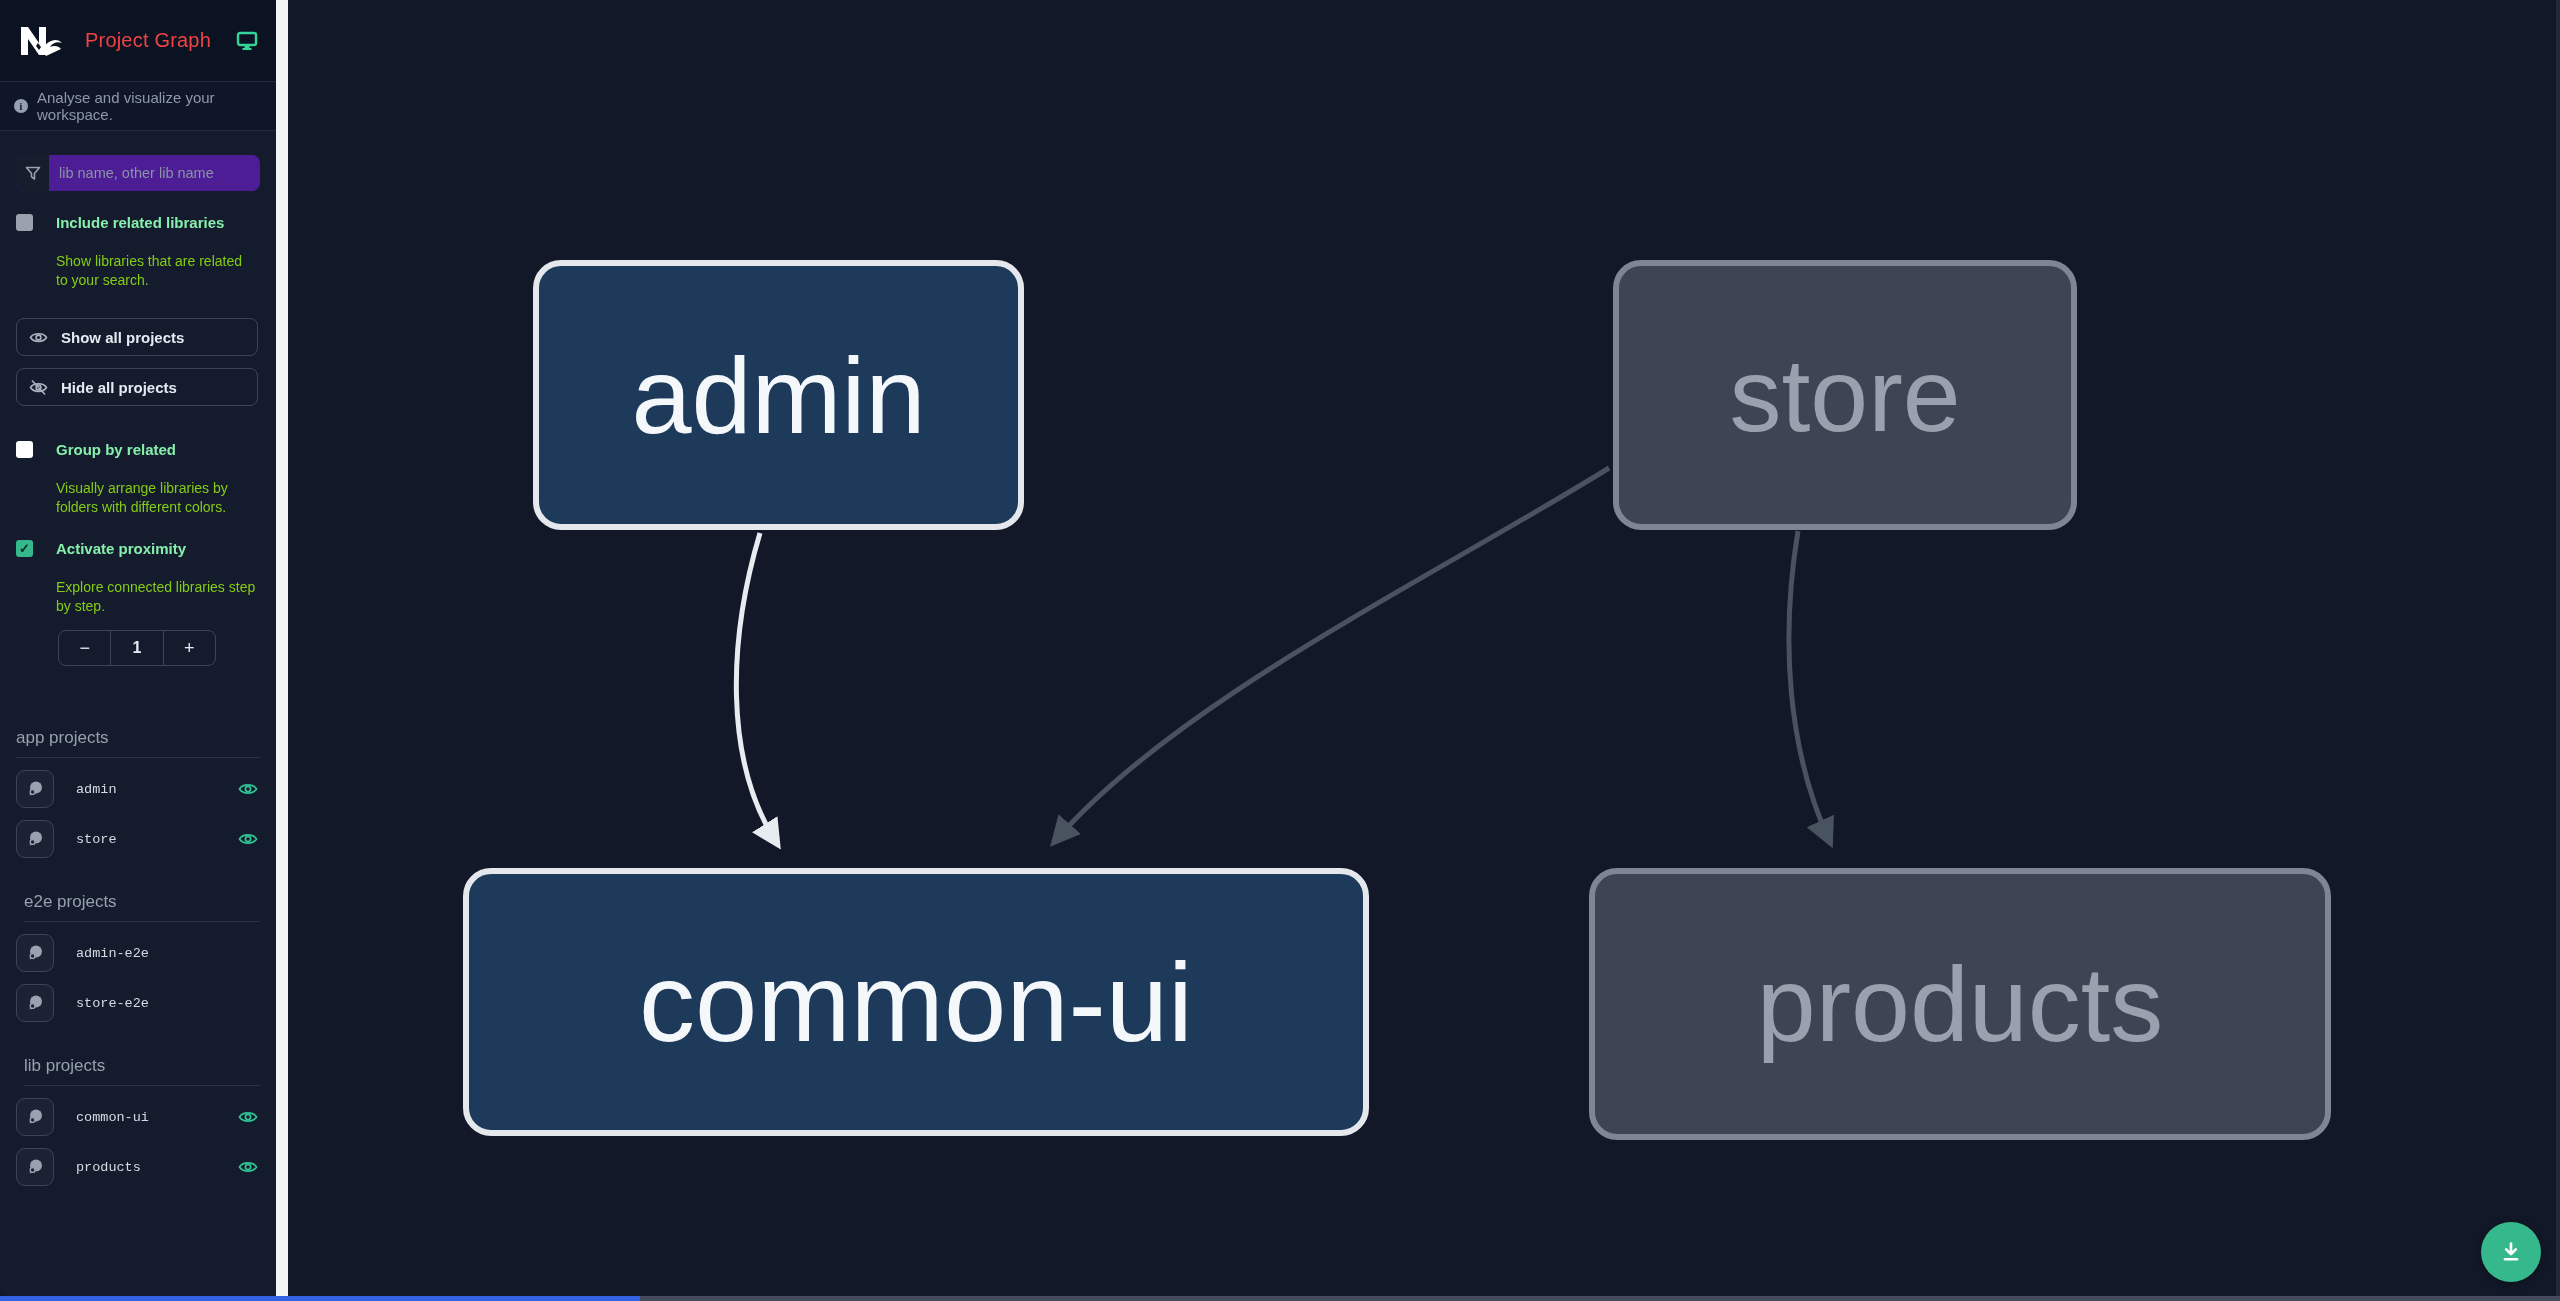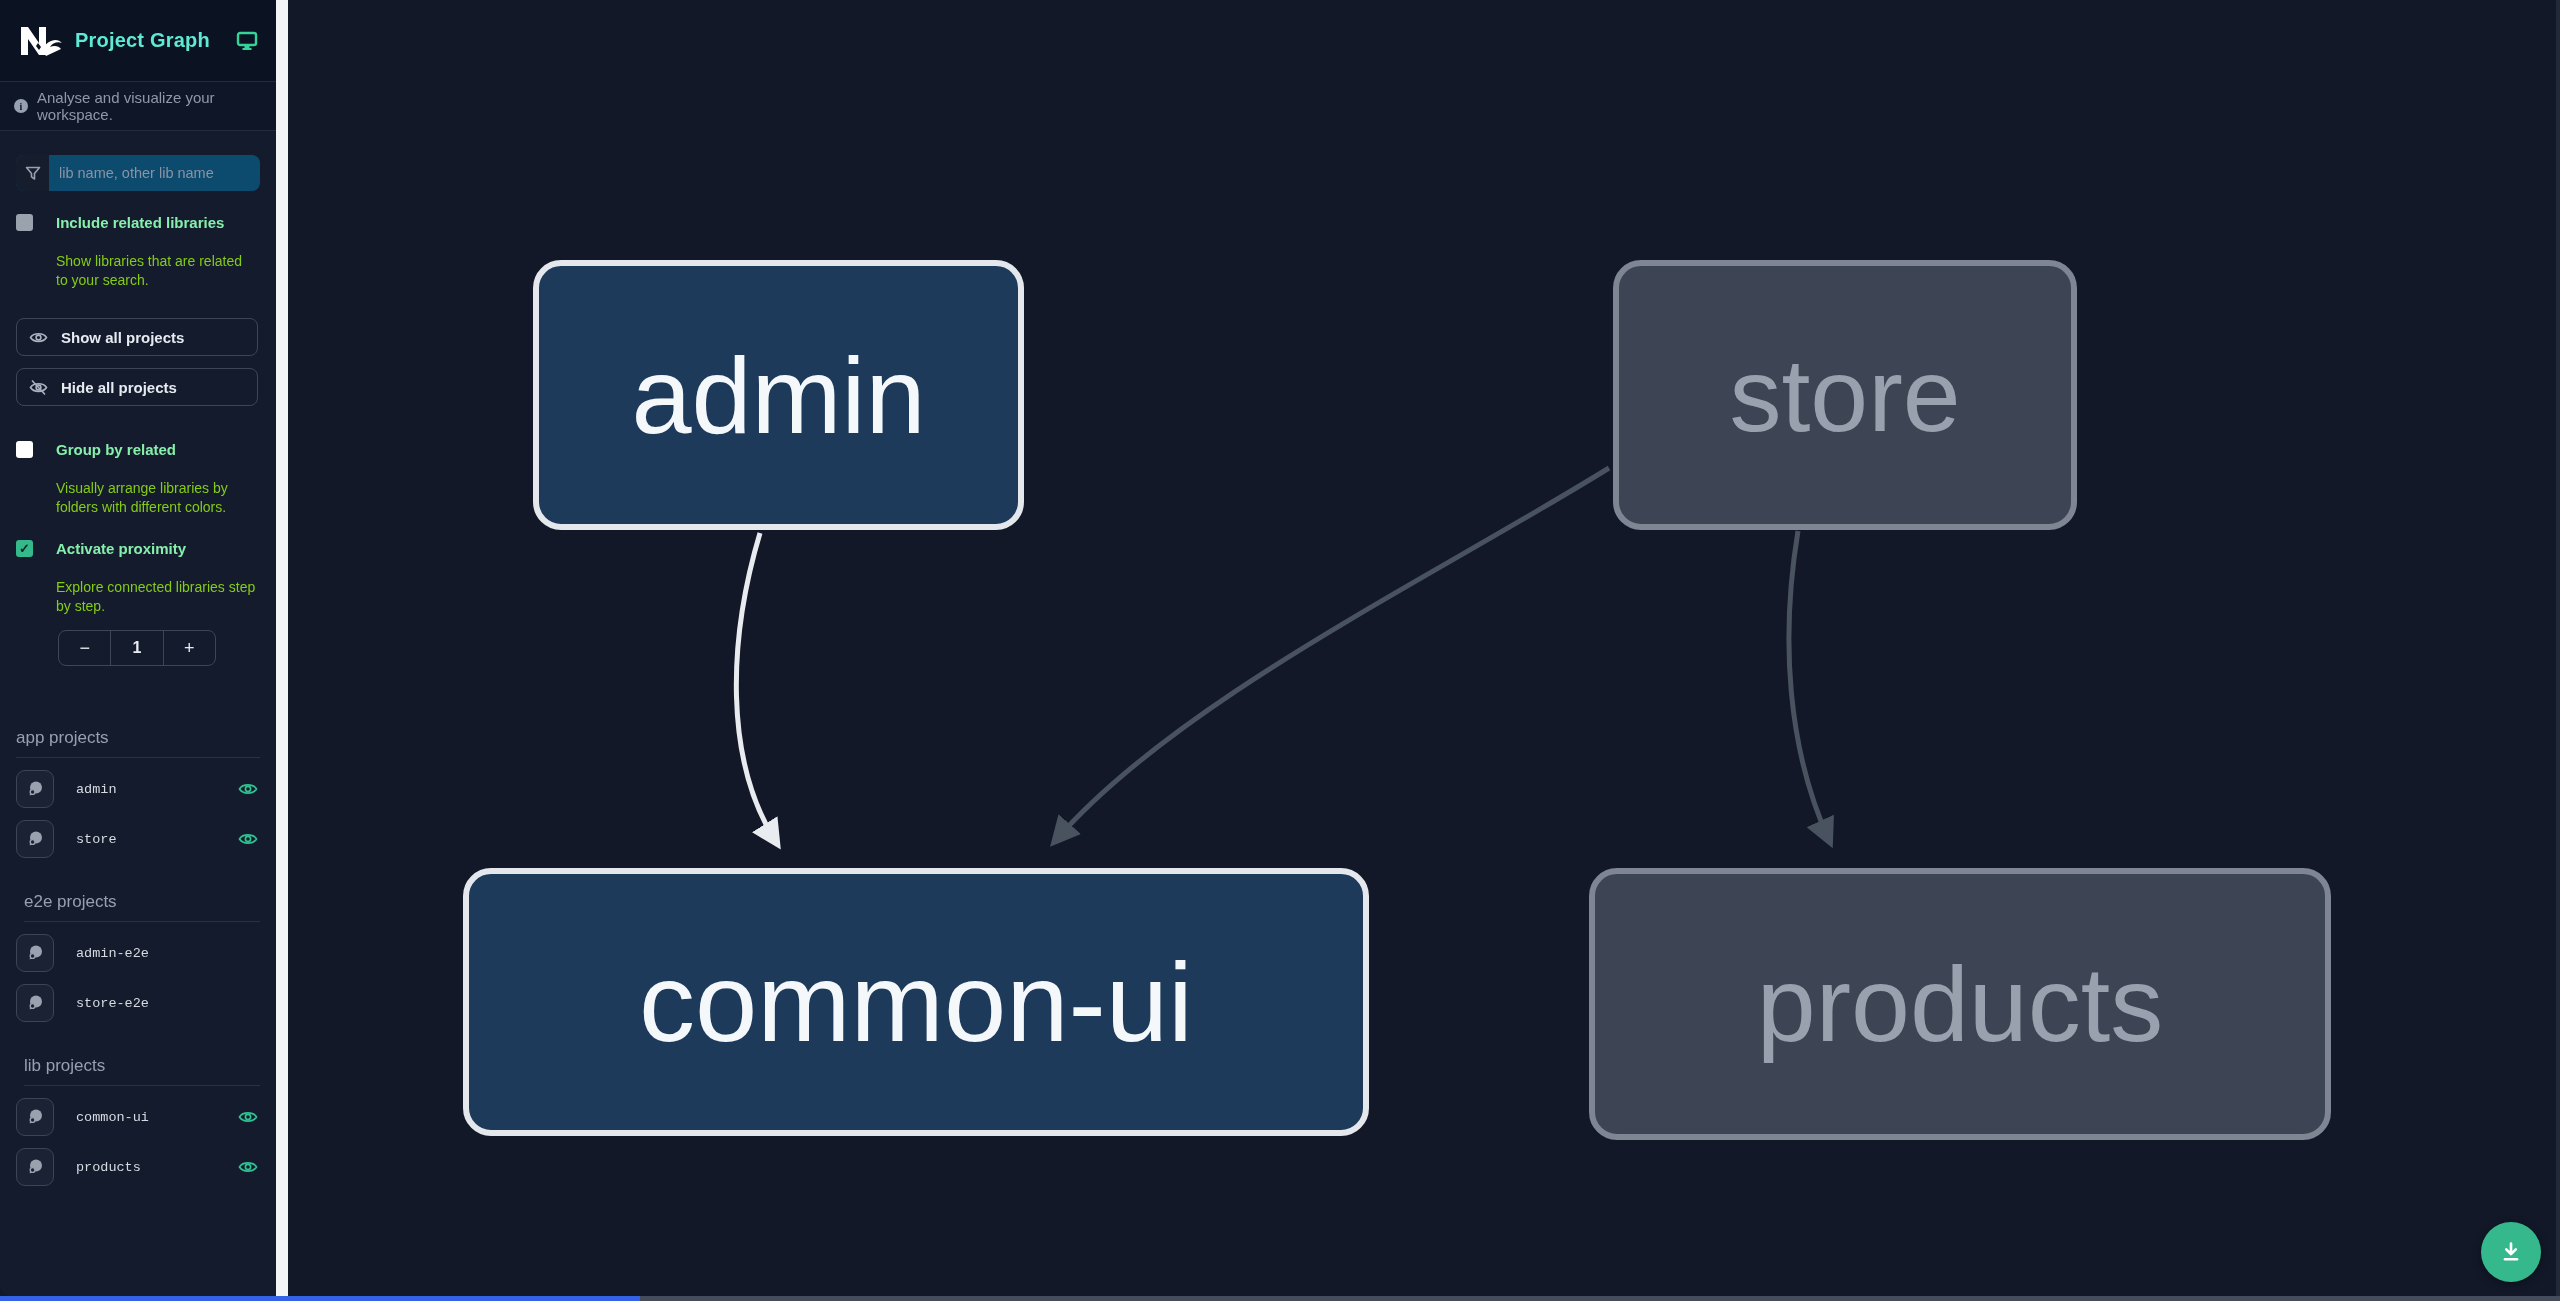--- a/index.html
+++ b/index.html
@@ -9,33 +9,33 @@
   
   .hscrollbar { position:absolute; left:0; bottom:0; width:2560px; height:5px; background:#454c5c; z-index:1; }
   .hscrollbar .thumb { position:absolute; left:0; top:0; height:5px; width:640px; background:#3563e6; }
 
   
   .sidebar { position:absolute; left:0; top:0; width:276px; height:1296px; background:#141b2c;
              border-bottom-left-radius:10px; z-index:3; overflow:hidden; }
   .sb-header { height:82px; background:#0b1221; border-bottom:1px solid #232b3c;
                display:flex; align-items:center; padding:0 18px; }
   .nx-logo { width:46px; height:38px; flex:0 0 auto; }
-  .sb-title { color:#5eead4; font-size:20px; font-weight:700; margin-left:11px; letter-spacing:.2px; flex:1; }
+  .sb-title { color:#ef4444; font-size:20px; font-weight:400; margin-left:21px; letter-spacing:.2px; flex:1; }
   .monitor-icon { width:22px; height:20px; flex:0 0 auto; }
 
   .sb-info { height:49px; background:#0f1627; border-bottom:1px solid #232b3c;
              display:flex; align-items:center; padding:0 14px; gap:9px; }
   .info-icon { width:14px; height:14px; border-radius:50%; background:#97a0b0; color:#0e1524;
                font-size:10px; font-weight:700; display:flex; align-items:center; justify-content:center;
                font-family:"Liberation Serif", serif; flex:0 0 auto; }
   .sb-info span.txt { color:#8f98a9; font-size:15px; }
 
   .sb-body { padding:0 16px; }
 
-  .search-box { margin-top:24px; height:36px; background:#0c4a6e; border-radius:8px;
+  .search-box { margin-top:24px; height:36px; background:#4c1d95; border-radius:8px;
                 display:flex; align-items:center; overflow:hidden; }
   .search-box .funnel-cell { width:33px; height:36px; background:#161e2e; border-right:1px solid #28email3040;
                 display:flex; align-items:center; justify-content:center; flex:0 0 auto; }
   .search-box input { flex:1; background:transparent; border:none; outline:none; color:#aab2c2;
                 font-size:14.5px; padding:0 10px; font-family:"Liberation Sans", sans-serif; }
   .search-box input::placeholder { color:#8b93a4; }
 
   .opt-row { margin-top:22px; display:flex; align-items:flex-start; }
   .checkbox { width:17px; height:17px; border-radius:3px; margin-top:1px; flex:0 0 auto;
               display:flex; align-items:center; justify-content:center; font-size:13px; font-weight:700; }

